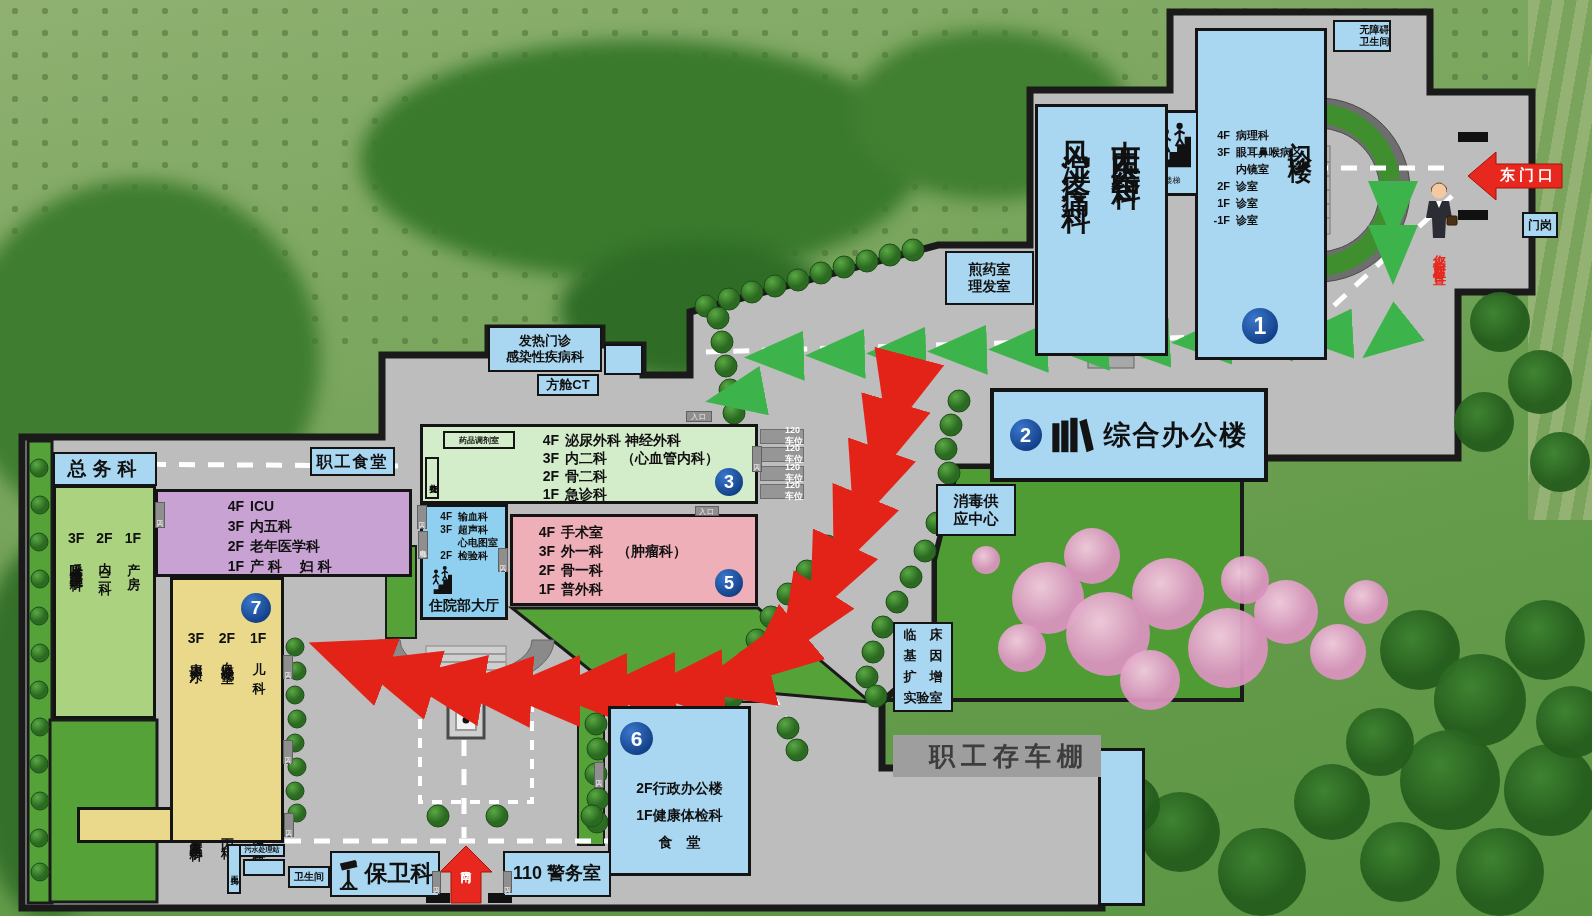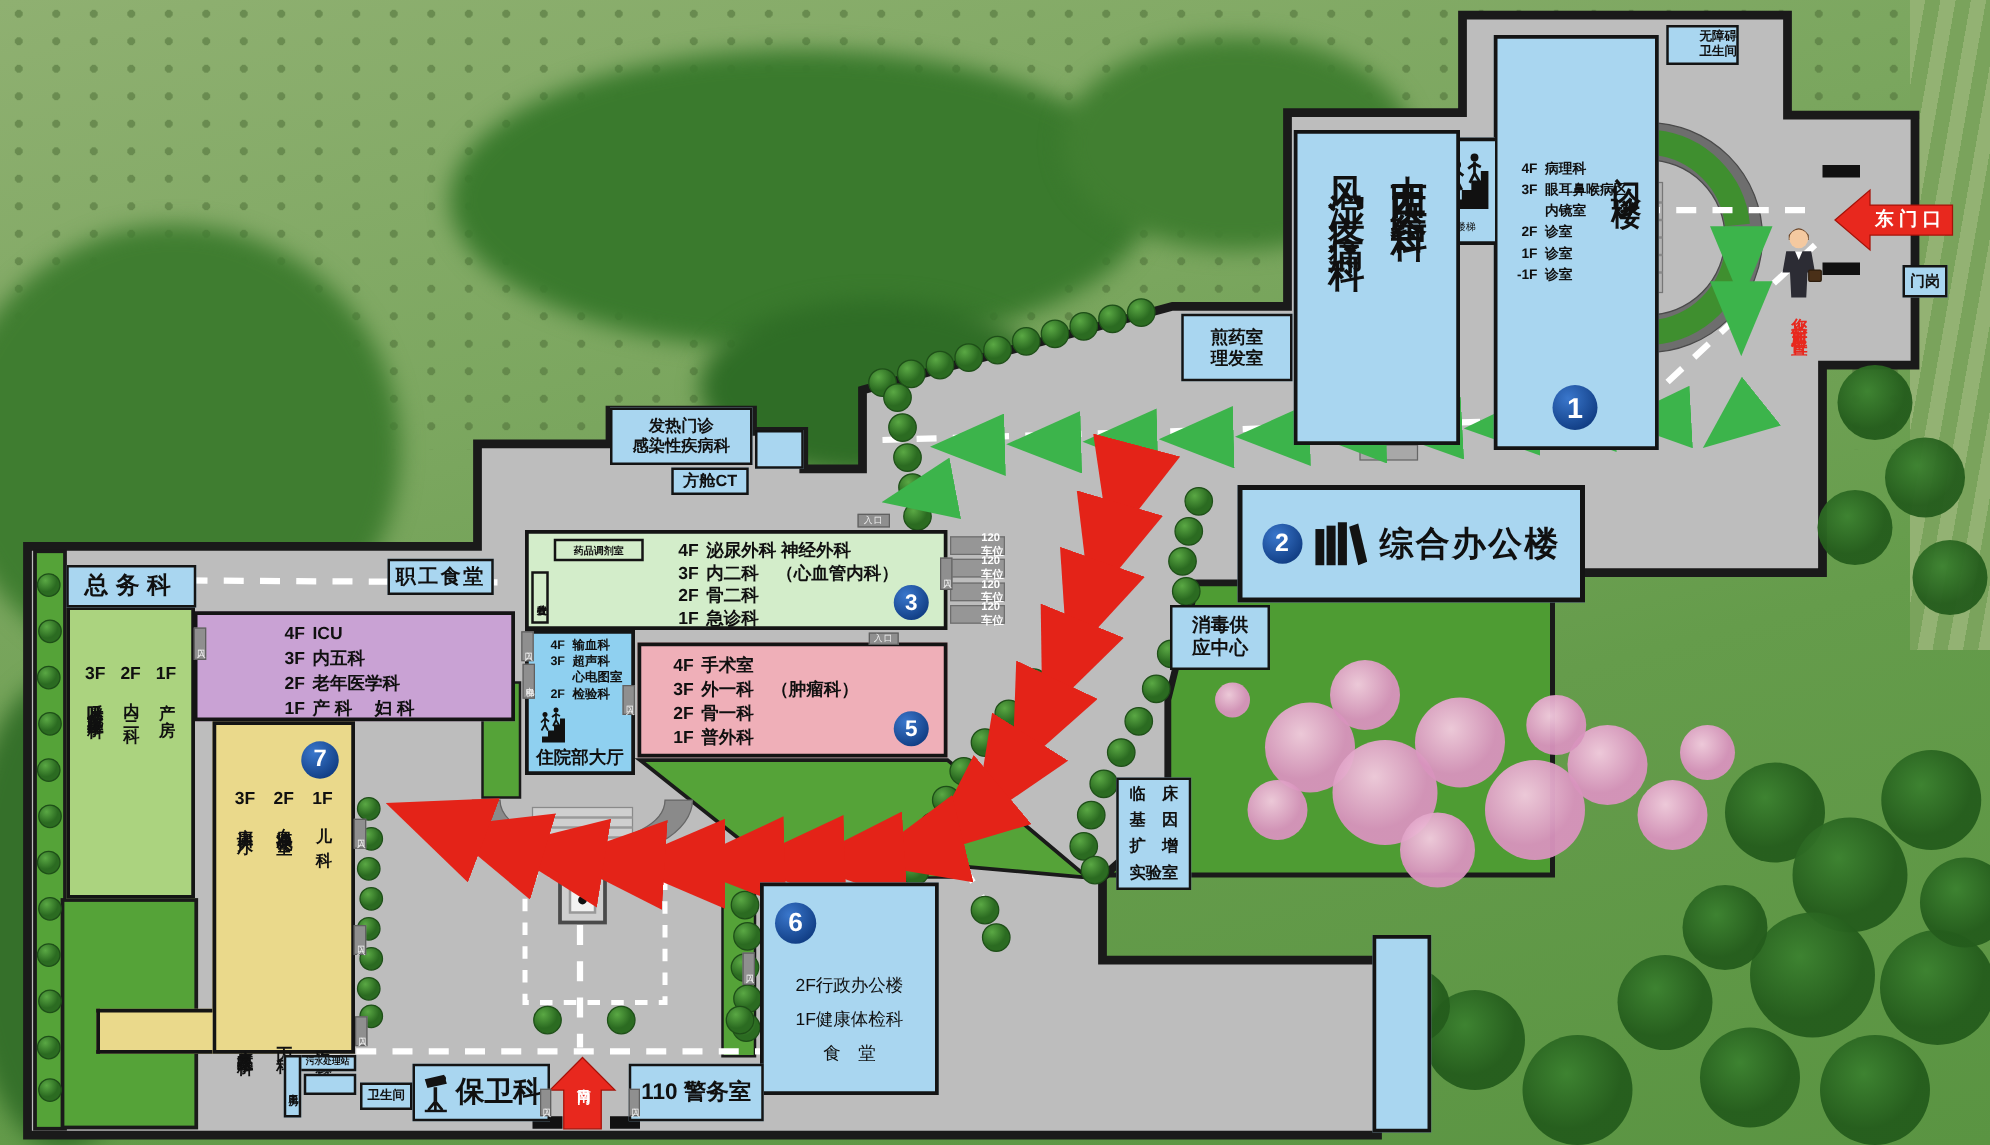--- a/index.html
+++ b/index.html
@@ -462,21 +462,21 @@
       <div style="display:flex;flex-direction:column;justify-content:space-between;align-items:center;">
         <div class="vt" style="font-size:13px;font-weight:bold;letter-spacing:3px;">儿　科</div>
         <div class="vt" style="font-size:13px;font-weight:bold;letter-spacing:2px;">医学影像科</div>
       </div>
     </div>
   </div>
   <div class="bldg" style="left:77px;top:807px;width:93px;height:36px;background:#ead98b;border-right:none;"></div>
 
   <div class="bldg" style="left:608px;top:706px;width:143px;height:170px;background:#a9d6f0;">
     <div class="badge" style="left:9px;top:13px;width:33px;height:33px;font-size:21px;">6</div>
-    <div style="position:absolute;top:66px;left:0;width:100%;text-align:center;font-size:14px;font-weight:normal;line-height:27px;">
+    <div style="position:absolute;top:66px;left:0;width:100%;text-align:center;font-size:14px;font-weight:bold;line-height:27px;">
         <div class="lline">2F行政办公楼</div>
         <div class="lline">1F健康体检科</div>
         <div class="lline">食　堂</div>
       </div>
   </div>
 
   <div class="bldg" style="left:1098px;top:748px;width:47px;height:158px;background:#a9d6f0;"></div>
 
   <div class="lbl" style="left:1333px;top:20px;width:58px;height:32px;font-size:10px;padding-left:25px;">
       <div class="lline">无障碍</div>
@@ -515,20 +515,21 @@
         <use href="#cam"></use>
       </svg>
     <span>保卫科</span>
   </div>
   <div class="lbl" style="left:503px;top:851px;width:108px;height:46px;font-size:18px;">110 警务室</div>
 
   <div class="graybox" style="left:760px;top:429px;width:44px;height:15px;font-size:9px;">120车位</div>
   <div class="graybox" style="left:760px;top:447px;width:44px;height:15px;font-size:9px;">120车位</div>
   <div class="graybox" style="left:760px;top:466px;width:44px;height:15px;font-size:9px;">120车位</div>
   <div class="graybox" style="left:760px;top:484px;width:44px;height:15px;font-size:9px;">120车位</div>
+  <div class="graybox" style="left:893px;top:735px;width:208px;height:42px;font-size:26px;letter-spacing:6px;background:#9e9e9e;color:#3d3d3d;border:none;">职工存车棚</div>
 
   <div class="tab" style="left:686px;top:411px;width:26px;height:11px;">入口</div>
   <div class="tab vt" style="left:752px;top:446px;width:10px;height:26px;">入口</div>
   <div class="tab" style="left:695px;top:506px;width:24px;height:10px;">入口</div>
   <div class="tab vt" style="left:417px;top:505px;width:10px;height:24px;">入口</div>
   <div class="tab vt" style="left:418px;top:531px;width:10px;height:28px;">电梯</div>
   <div class="tab vt" style="left:498px;top:548px;width:10px;height:24px;">入口</div>
   <div class="tab vt" style="left:155px;top:502px;width:10px;height:26px;">入口</div>
   <div class="tab vt" style="left:283px;top:655px;width:10px;height:24px;">入口</div>
   <div class="tab vt" style="left:283px;top:740px;width:10px;height:24px;">入口</div>

